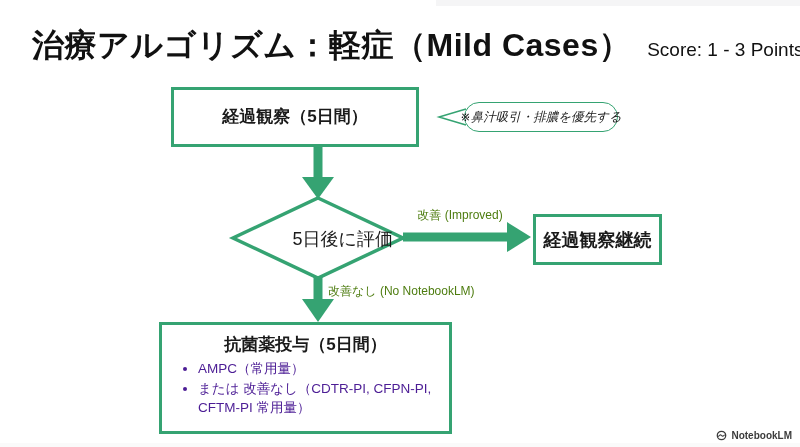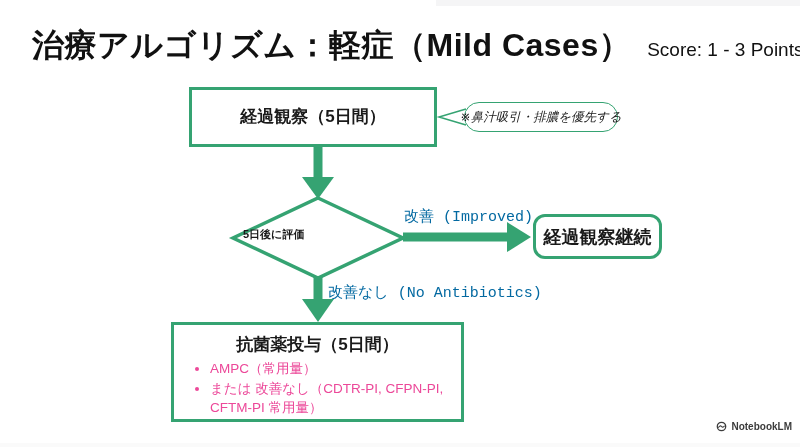--- a/index.html
+++ b/index.html
@@ -14,50 +14,50 @@
   
   .header{position:absolute;left:32px;top:24px;display:flex;align-items:baseline;white-space:nowrap;}
   .title{font-size:32px;font-weight:700;letter-spacing:0.5px;color:#111;}
   .score{font-size:19px;font-weight:500;color:#111;margin-left:16px;}
 
   
   .overlay{position:absolute;left:0;top:0;width:800px;height:447px;pointer-events:none;}
 
   
   .node{position:absolute;background:#fff;border:3px solid #35a372;box-sizing:border-box;}
-  .box-observation{left:189px;top:87px;width:248px;height:60px;display:flex;flex-direction:column;
+  .box-observation{left:171px;top:87px;width:248px;height:60px;display:flex;flex-direction:column;
     align-items:center;justify-content:center;}
   .box-observation .box-title{font-size:17px;font-weight:700;line-height:1.25;}
   .box-observation .box-sub{font-size:14px;line-height:1.3;color:#1c1c1c;}
 
-  .box-continue{left:533px;top:214px;width:129px;height:45px;display:flex;align-items:center;
-    justify-content:center;font-size:18px;font-weight:700;border-radius:12px;}
+  .box-continue{left:533px;top:214px;width:129px;height:51px;display:flex;align-items:center;
+    justify-content:center;font-size:18px;font-weight:700;}
 
-  .box-antibiotics{left:171px;top:322px;width:293px;height:100px;padding:6px 10px 4px 10px;}
+  .box-antibiotics{left:159px;top:322px;width:293px;height:112px;padding:6px 10px 4px 10px;}
   .box-antibiotics .box-title{font-size:17px;font-weight:700;text-align:center;margin:2px 0 3px 0;}
-  .box-antibiotics ul{margin:0;padding:0 0 0 26px;font-size:13.5px;line-height:1.45;color:#ec4899;}
+  .box-antibiotics ul{margin:0;padding:0 0 0 26px;font-size:13.5px;line-height:1.45;color:#4c1d95;}
   .box-antibiotics li{margin:0;}
 
   
-  .diamond-label{position:absolute;left:243px;top:227px;width:150px;text-align:left;
-    font-size:11px;font-weight:700;}
+  .diamond-label{position:absolute;left:243px;top:227px;width:150px;text-align:right;
+    font-size:18px;font-weight:400;}
 
   
-  .edge-label{position:absolute;font-size:15px;color:#0369a1;white-space:nowrap;font-family:Liberation Mono, monospace;}
+  .edge-label{position:absolute;font-size:12px;color:#4d7c0f;white-space:nowrap;}
   .edge-improved{left:404px;top:207px;width:112px;text-align:center;}
   .edge-noimprove{left:328px;top:283px;}
 
   
   .callout{position:absolute;left:464px;top:102px;width:154px;height:30px;border:1.5px solid #35a372;
     border-radius:16px;box-sizing:border-box;display:flex;align-items:center;justify-content:center;
     font-size:12.5px;color:#1c1c1c;background:#fff;white-space:nowrap;font-style:italic;}
   .callout-pointer{position:absolute;left:436px;top:107px;}
 
   
-  .footer{position:absolute;right:8px;bottom:15px;display:flex;align-items:center;gap:4px;
+  .footer{position:absolute;right:8px;bottom:6px;display:flex;align-items:center;gap:4px;
     font-size:10px;font-weight:600;color:#3c3c3c;}
 </style>
 </head>
 <body>
 
 <div class="canvas">
 
   <div class="top-strip"></div>
   <div class="bottom-strip"></div>
 
@@ -91,21 +91,21 @@
   </div>
 
   <svg class="callout-pointer" width="32" height="20">
     <path d="M30,2 L3,10 L30,18" fill="#ffffff" stroke="#35a372" stroke-width="1.5"></path>
   </svg>
   <div class="callout">※鼻汁吸引・排膿を優先する</div>
 
   <div class="diamond-label">5日後に評価</div>
 
   <div class="edge-label edge-improved">改善 (Improved)</div>
-  <div class="edge-label edge-noimprove">改善なし (No Antibiotics)</div>
+  <div class="edge-label edge-noimprove">改善なし (No NotebookLM)</div>
 
   <div class="node box-continue">経過観察継続</div>
 
   <div class="node box-antibiotics">
     <div class="box-title">抗菌薬投与（5日間）</div>
     <ul>
       <li>AMPC（常用量）</li>
       <li>または 改善なし（CDTR-PI, CFPN-PI, CFTM-PI 常用量）</li>
     </ul>
   </div>

